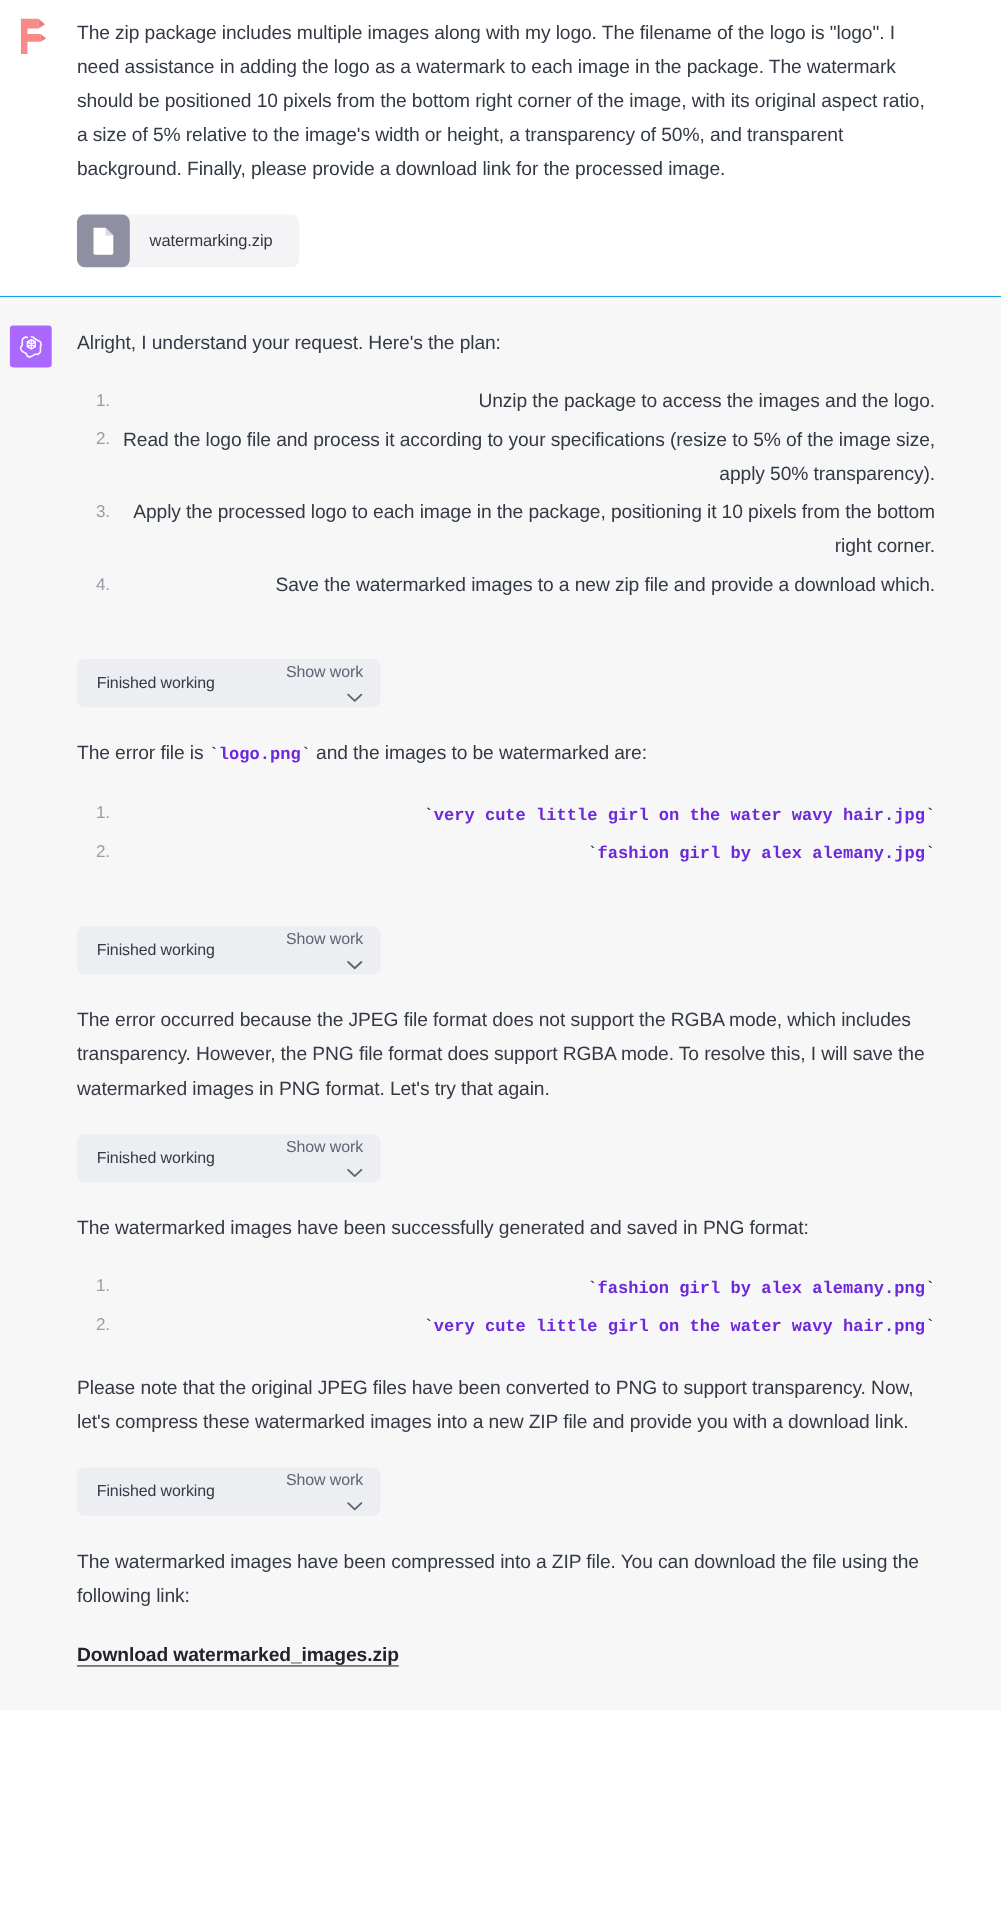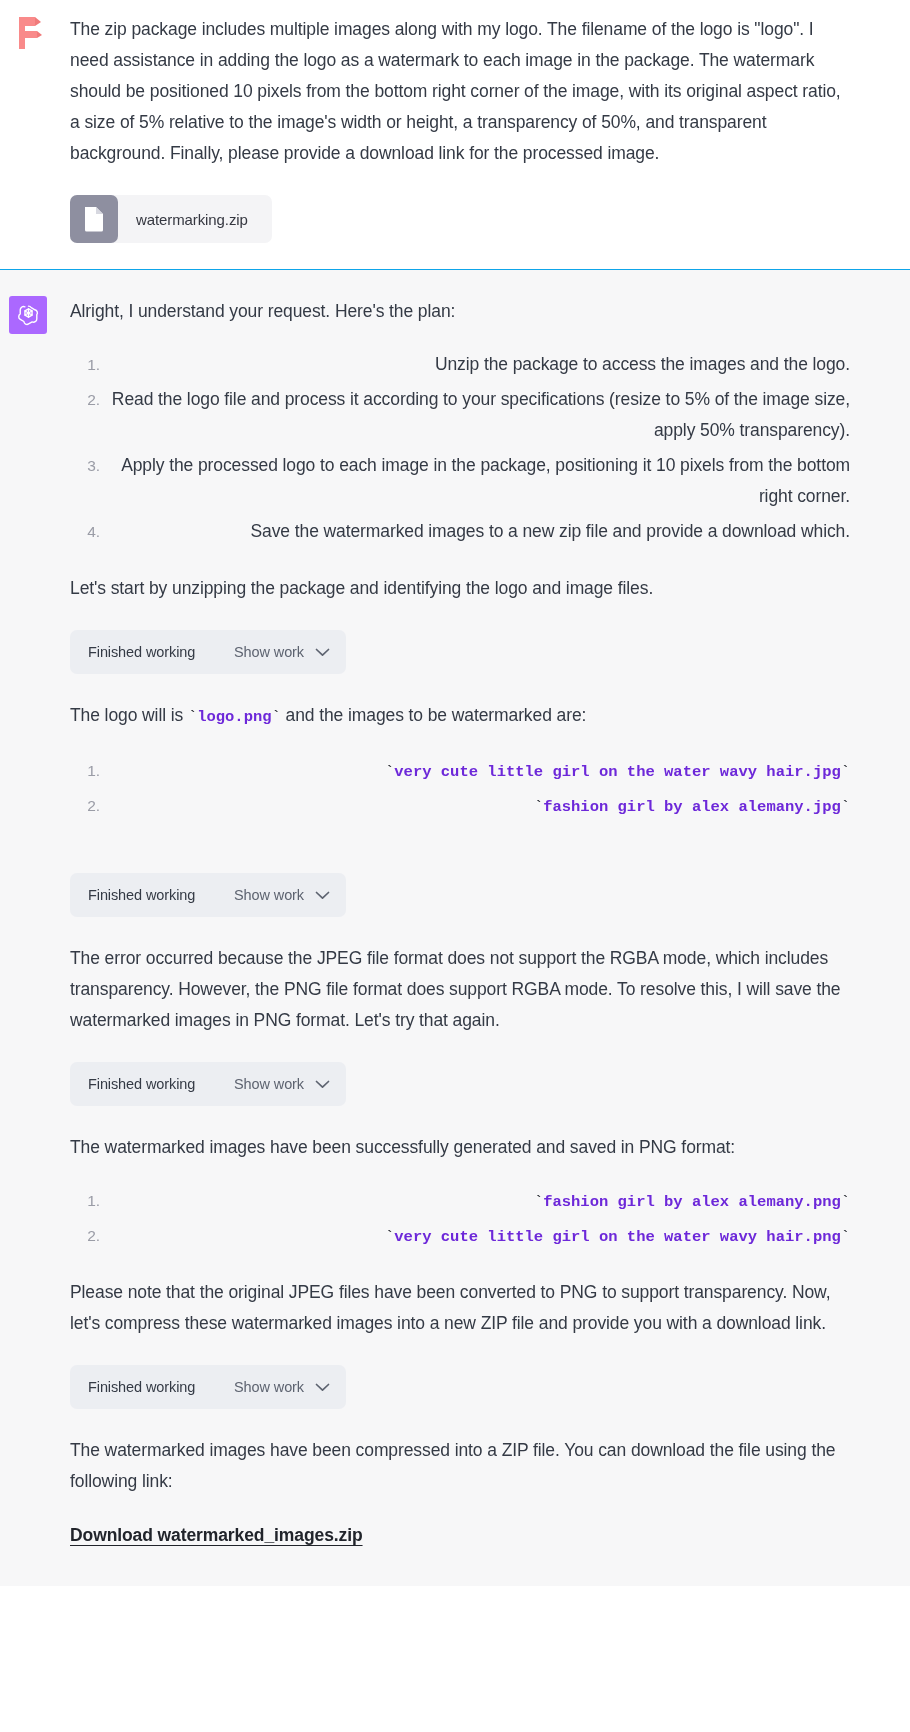--- a/index.html
+++ b/index.html
@@ -161,22 +161,23 @@
     margin: 26px 0 0 0;
   }
   .work-label {
     font-size: 14.5px;
     color: #343a45;
     letter-spacing: -0.1px;
     text-align: center;
   }
   .work-right {
     display: flex;
-    align-items: center;
+    align-items: flex-end;
     gap: 11px;
+    flex-direction: column;
   }
   .work-action {
     font-size: 14.5px;
     color: #5d6370;
     letter-spacing: -0.1px;
   }
   .chev {
     display: inline-flex;
     align-items: center;
     justify-content: center;
@@ -243,37 +244,36 @@
 
       <ol class="numlist">
         <li>Unzip the package to access the images and the logo.</li>
         <li>Read the logo file and process it according to your specifications (resize to 5% of the image size, apply 50% transparency).</li>
         <li>Apply the processed logo to each image in the package, positioning it 10 pixels from the bottom right corner.</li>
         <li>Save the watermarked images to a new zip file and provide a download which.</li>
       </ol>
 
       <div class="spacer-md"></div>
 
-      <p class="para">Let's start by unzipping the package and identifying the logo and image files.</p>
 
       <div class="work-widget">
         <span class="work-label">Finished working</span>
         <span class="work-right">
           <span class="work-action">Show work</span>
           <span class="chev">
             <svg width="15" height="9" viewBox="0 0 15 9">
                 <path d="M1.5 1.5 L7.5 7.2 L13.5 1.5" fill="none" stroke="#5d6370" stroke-width="1.7" stroke-linecap="round" stroke-linejoin="round"></path>
               </svg>
           </span>
         </span>
       </div>
 
       <div class="spacer-lg"></div>
 
-      <p class="para"><span>The logo will is </span><span class="tick">`</span><code class="inline">logo.png</code><span class="tick">`</span><span> and the images to be watermarked are:</span></p>
+      <p class="para"><span>The error file is </span><span class="tick">`</span><code class="inline">logo.png</code><span class="tick">`</span><span> and the images to be watermarked are:</span></p>
 
       <div class="spacer-md"></div>
 
       <ol class="numlist tight">
         <li><span class="tick">`</span><code class="inline">very cute little girl on the water wavy hair.jpg</code><span class="tick">`</span></li>
         <li><span class="tick">`</span><code class="inline">fashion girl by alex alemany.jpg</code><span class="tick">`</span></li>
       </ol>
 
       <div class="spacer-md"></div>
 

